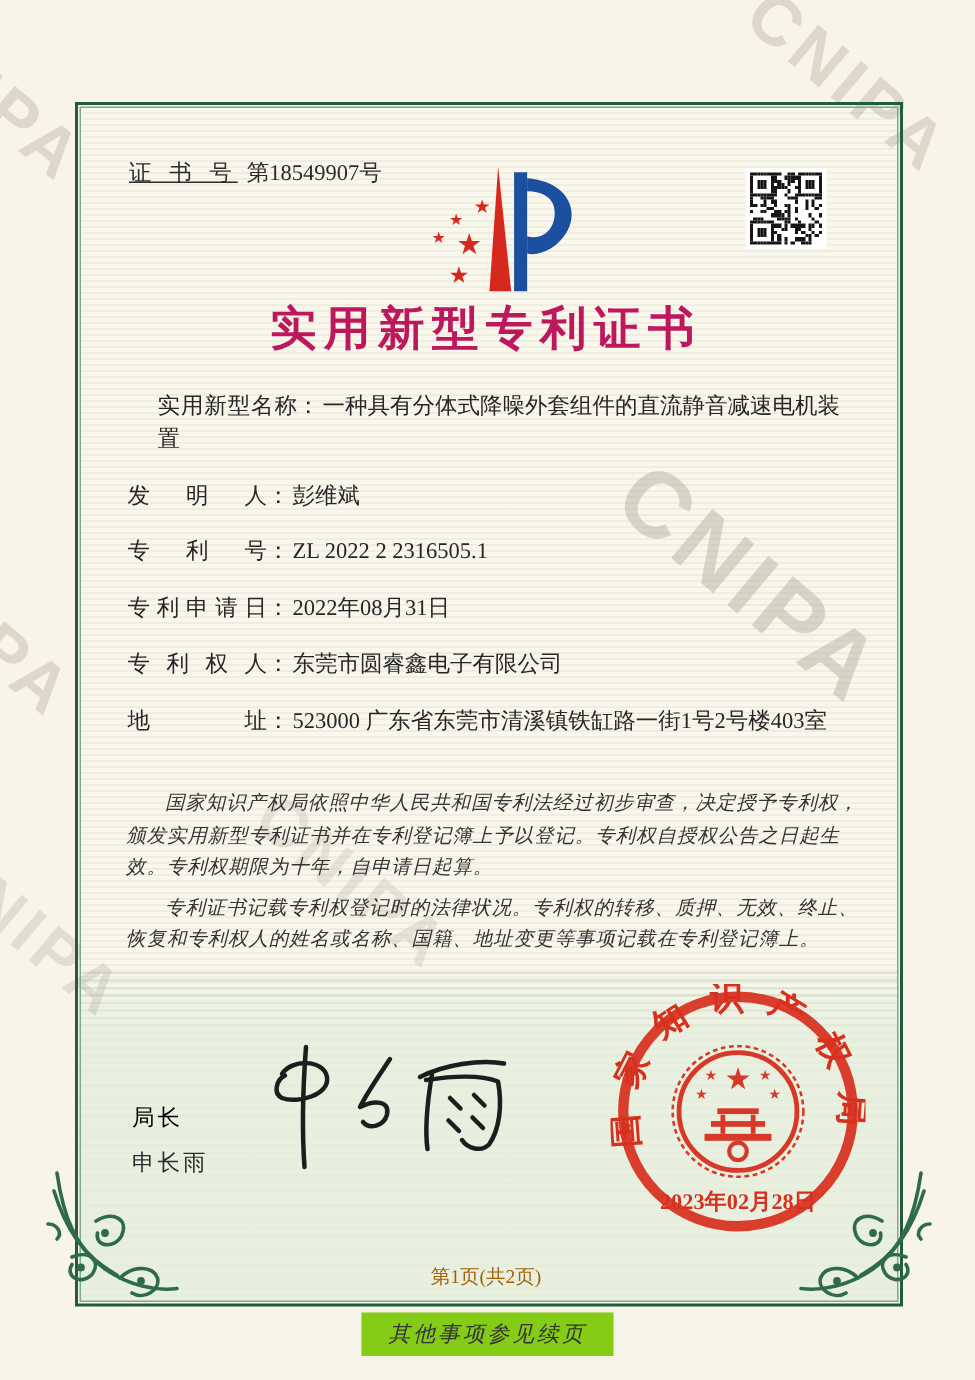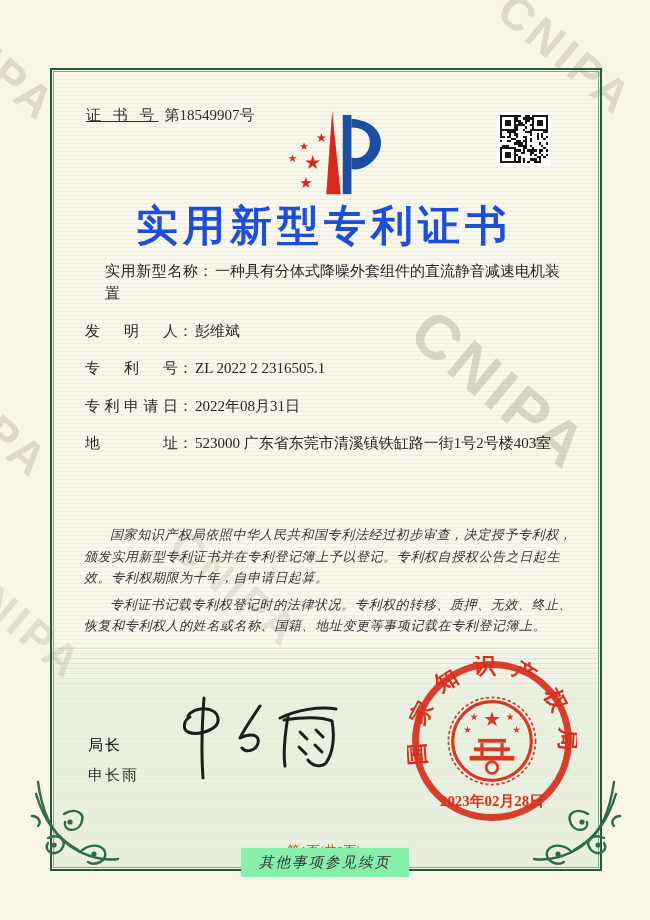--- a/index.html
+++ b/index.html
@@ -25,21 +25,21 @@
   .cert-no{position:absolute;left:86px;top:106px;font-size:15px;color:#2b2b2b;}
   .cert-no .lbl{letter-spacing:4px;margin-right:6px;text-decoration:underline;}
 
   .logo{position:absolute;left:277px;top:108px;}
   .qr{position:absolute;left:497px;top:112px;width:54px;height:54px;background:#fff;padding:3px;box-sizing:border-box;}
   .qr-grid{display:grid;width:100%;height:100%;grid-template-columns:repeat(21,1fr);grid-auto-rows:1fr;}
   .qr-grid i{display:block;}
   .qr-grid i.on{background:#161616;}
 
   .title{position:absolute;left:50px;top:198px;width:548px;text-align:center;
-         font-size:42px;font-weight:bold;color:#1d4ed8;letter-spacing:5px;}
+         font-size:31px;font-weight:bold;color:#be185d;letter-spacing:5px;}
 
   .fields{position:absolute;left:85px;top:260px;width:486px;}
   .field{font-size:15px;line-height:22px;margin-bottom:15.5px;color:#262626;white-space:nowrap;}
   .field .flabel{display:inline-block;width:6.2em;text-align:justify;text-align-last:justify;vertical-align:top;}
   .field .colon{margin-right:2px;}
   .field.wrap{white-space:normal;margin-left:20px;}
   .grant2{margin-left:40px;}
 
   .body-text{position:absolute;left:84px;top:524px;width:490px;font-size:13px;line-height:21.5px;
              color:#333;font-style:italic;letter-spacing:.6px;}
@@ -47,22 +47,22 @@
 
   .comm-title{position:absolute;left:88px;top:736px;font-size:15px;color:#000000;letter-spacing:2px;}
   .comm-name{position:absolute;left:88px;top:766px;font-size:15px;color:#2b2b2b;letter-spacing:2px;}
   .sig{position:absolute;left:168px;top:690px;}
 
   .seal{position:absolute;left:407px;top:656px;}
 
   .page-num{position:absolute;left:50px;top:842px;width:548px;text-align:center;
             font-size:13px;color:#a16207;}
 
-  .note{position:absolute;left:325px;top:848px;transform:translateX(-50%);
-        background:#86efac;padding:5px 18px;font-size:14.5px;font-style:italic;
+  .note{position:absolute;left:325px;top:875px;transform:translateX(-50%);
+        background:#84cc16;padding:5px 18px;font-size:14.5px;font-style:italic;
         color:#333;letter-spacing:2px;white-space:nowrap;box-shadow:0 0 4px rgba(0,0,0,.05);}
 
   .flourish{position:absolute;}
 </style>
 </head>
 <body>
 
 <div class="page">
 
   <div class="texture"></div>
@@ -582,20 +582,23 @@
     <div class="field">
       <span class="flabel">发明人</span><span class="colon">：</span><span>彭维斌</span>
     </div>
     <div class="field">
       <span class="flabel">专利号</span><span class="colon">：</span><span>ZL 2022 2 2316505.1</span>
     </div>
     <div class="field">
       <span class="flabel">专利申请日</span><span class="colon">：</span><span>2022年08月31日</span>
     </div>
     <div class="field">
+      <span class="flabel">专利权人</span><span class="colon">：</span><span>东莞市圆睿鑫电子有限公司</span>
+    </div>
+    <div class="field">
       <span class="flabel">地址</span><span class="colon">：</span><span>523000 广东省东莞市清溪镇铁缸路一街1号2号楼403室</span>
     </div>
   </div>
 
   <div class="body-text">
     <p>国家知识产权局依照中华人民共和国专利法经过初步审查，决定授予专利权，颁发实用新型专利证书并在专利登记簿上予以登记。专利权自授权公告之日起生效。专利权期限为十年，自申请日起算。</p>
     <p>专利证书记载专利权登记时的法律状况。专利权的转移、质押、无效、终止、恢复和专利权人的姓名或名称、国籍、地址变更等事项记载在专利登记簿上。</p>
   </div>
 
   <div class="comm-title">局长</div>

